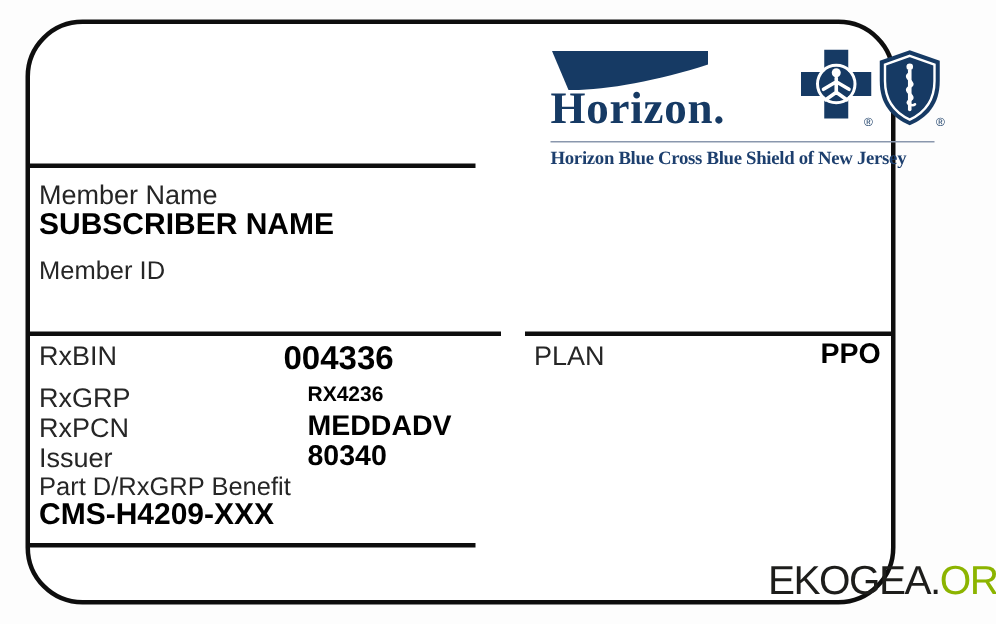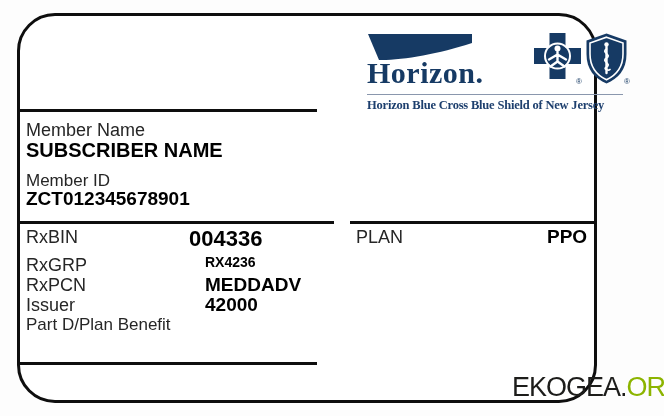--- a/index.html
+++ b/index.html
@@ -73,37 +73,37 @@
 
     <div class="brand-rule" style="left:347px;top:78px;width:256px;"></div>
     <div class="abs tagline" style="left:347px;top:82px;">Horizon Blue Cross Blue Shield of New Jersey</div>
 
     <div class="rule" style="left:0;top:93px;width:297px;"></div>
 
     <div class="abs label" style="left:6px;top:104px;">Member Name</div>
     <div class="abs label-sm" style="left:6px;top:155px;">Member ID</div>
 
     <div class="abs value-bold" style="left:6px;top:123px;font-size:20px;">SUBSCRIBER NAME</div>
-    <div class="abs value-bold" style="left:6px;top:172px;font-size:19px;">ZCT012345678901</div>
 
     <div class="rule" style="left:0;top:205px;width:314px;"></div>
 
     <div class="abs label" style="left:6px;top:211px;">RxBIN</div>
     <div class="abs value-bold" style="left:169px;top:210px;font-size:22px;">004336</div>
 
     <div class="abs label" style="left:6px;top:239px;">RxGRP</div>
     <div class="abs value-bold" style="left:185px;top:238px;font-size:14px;">RX4236</div>
 
     <div class="abs label" style="left:6px;top:259px;">RxPCN</div>
     <div class="abs value-bold" style="left:185px;top:258px;font-size:19px;">MEDDADV</div>
 
     <div class="abs label" style="left:6px;top:279px;">Issuer</div>
-    <div class="abs value-bold" style="left:185px;top:278px;font-size:19px;">42000</div>
+    <div class="abs value-bold" style="left:185px;top:278px;font-size:19px;">80340</div>
 
-    <div class="abs label-sm" style="left:6px;top:299px;">Part D/Plan Benefit</div>
+    <div class="abs label-sm" style="left:6px;top:299px;">Part D/RxGRP Benefit</div>
+    <div class="abs value-bold" style="left:6px;top:316px;font-size:20px;">CMS-H4209-XXX</div>
 
     <div class="rule" style="left:0;top:346px;width:297px;"></div>
 
     <div class="rule" style="left:330px;top:205px;right:0;"></div>
     <div class="abs label" style="left:336px;top:211px;">PLAN</div>
     <div class="abs value-bold" style="left:527px;top:210px;font-size:19px;">PPO</div>
 
   </div>
 </div>
 

